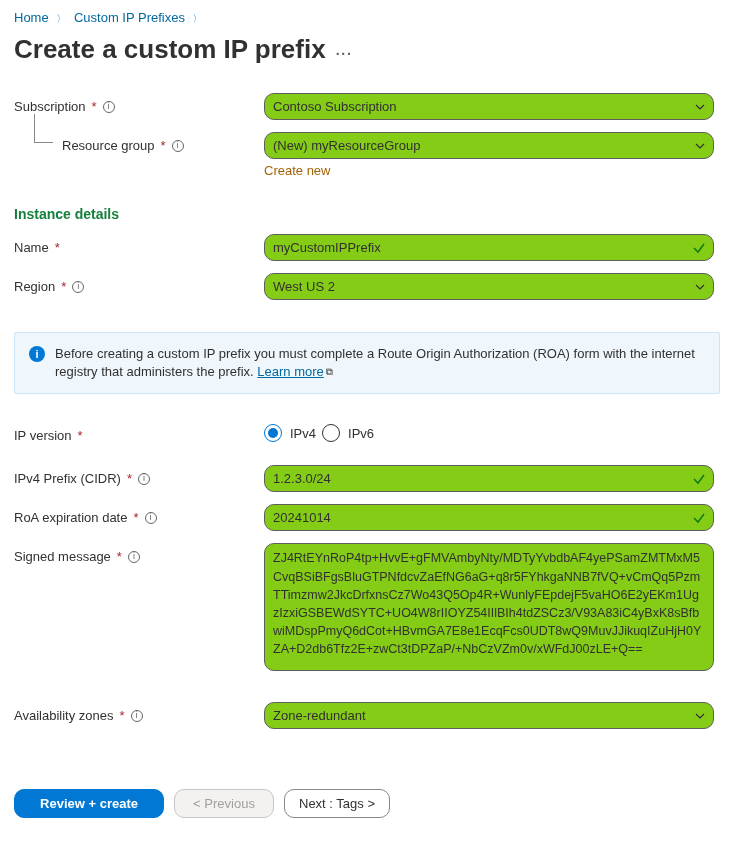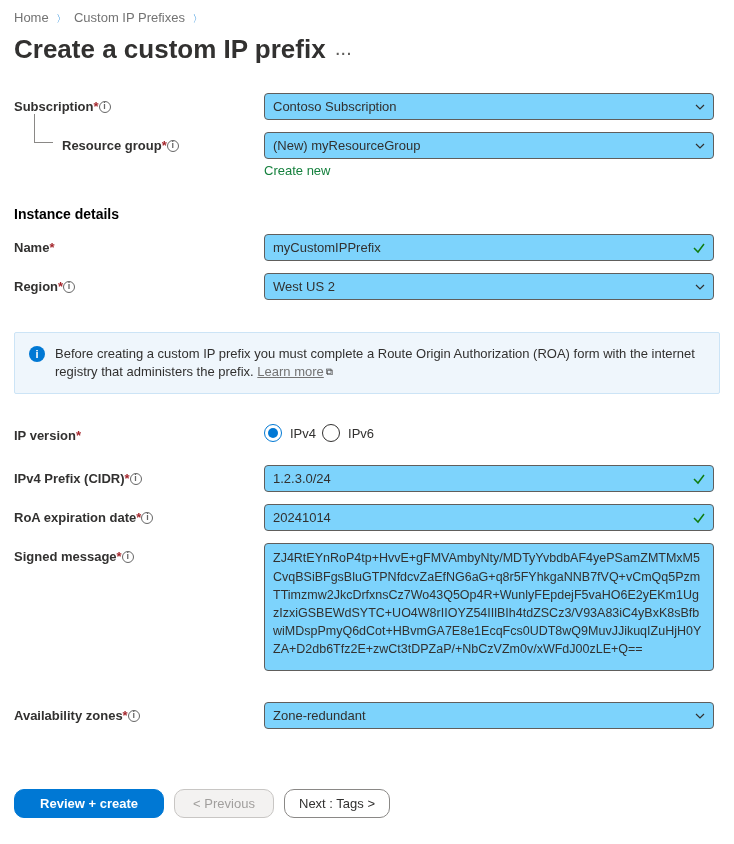--- a/index.html
+++ b/index.html
@@ -5,56 +5,56 @@
   * { box-sizing: border-box; }
   body {
     margin: 0;
     padding: 8px 14px 14px 14px;
     font-family: "Segoe UI", Arial, sans-serif;
     font-size: 13px;
     color: #323130;
     width: 734px;
     background: #fff;
   }
-  a { color: #737373; text-decoration: none; cursor: pointer; }
+  a { color: #0369a1; text-decoration: none; cursor: pointer; }
   .breadcrumbs {
     font-size: 13px;
     color: #0078d4;
     padding: 2px 0 8px 0;
   }
   .breadcrumbs .sep { color: #0078d4; padding: 0 4px; font-size:10px; }
   h1.page-title {
     font-size: 26px;
     font-weight: 600;
     margin: 0 0 28px 0;
     color: #323130;
     display: flex;
     align-items: center;
     gap: 10px;
   }
   .ellipsis { font-size: 14px; color: #605e5c; cursor: pointer; position: relative; top:4px; letter-spacing:1px;}
   .section-heading {
     font-weight: 600;
     font-size: 14px;
     margin: 28px 0 12px 0;
-    color: #000000;
+    color: #15803d;
   }
   .form-row {
     display: flex;
     align-items: flex-start;
     margin-bottom: 12px;
   }
   .label-col {
     width: 250px;
     padding-top: 6px;
     display: flex;
     align-items: center;
-    font-size: 13px;
-    color: #323130;
-    font-weight: bold;
+    gap: 6px;
+    font-size: 13px;
+    color: #323130;
   }
   .label-indent {
     padding-left: 48px;
     position: relative;
   }
   .label-indent::before {
     content: "";
     position: absolute;
     left: 20px;
     top: -18px;
@@ -82,23 +82,23 @@
     flex: 1;
     max-width: 450px;
   }
   .select, .input, .textarea {
     width: 100%;
     border: 1px solid #605e5c;
     padding: 5px 28px 5px 8px;
     font-size: 13px;
     font-family: inherit;
     color: #323130;
-    background: #7dd3fc;
+    background: #84cc16;
     position: relative;
-    border-radius: 4px;
+    border-radius: 10px;
   }
   .select-wrap, .input-wrap {
     position: relative;
   }
   .chevron-down {
     position: absolute;
     right: 8px;
     top: 50%;
     transform: translateY(-50%);
     pointer-events: none;
@@ -108,21 +108,21 @@
     position: absolute;
     right: 8px;
     top: 50%;
     transform: translateY(-50%);
     color: #107c10;
     pointer-events: none;
   }
   .check-icon svg { display:block; }
   .link-small {
     font-size: 13px;
-    color: #15803d;
+    color: #a16207;
     display: inline-block;
     margin-top: 4px;
     cursor: pointer;
   }
   .info-box {
     background: #eff6fc;
     border: 1px solid #cce4f6;
     padding: 12px 14px;
     display: flex;
     gap: 10px;

